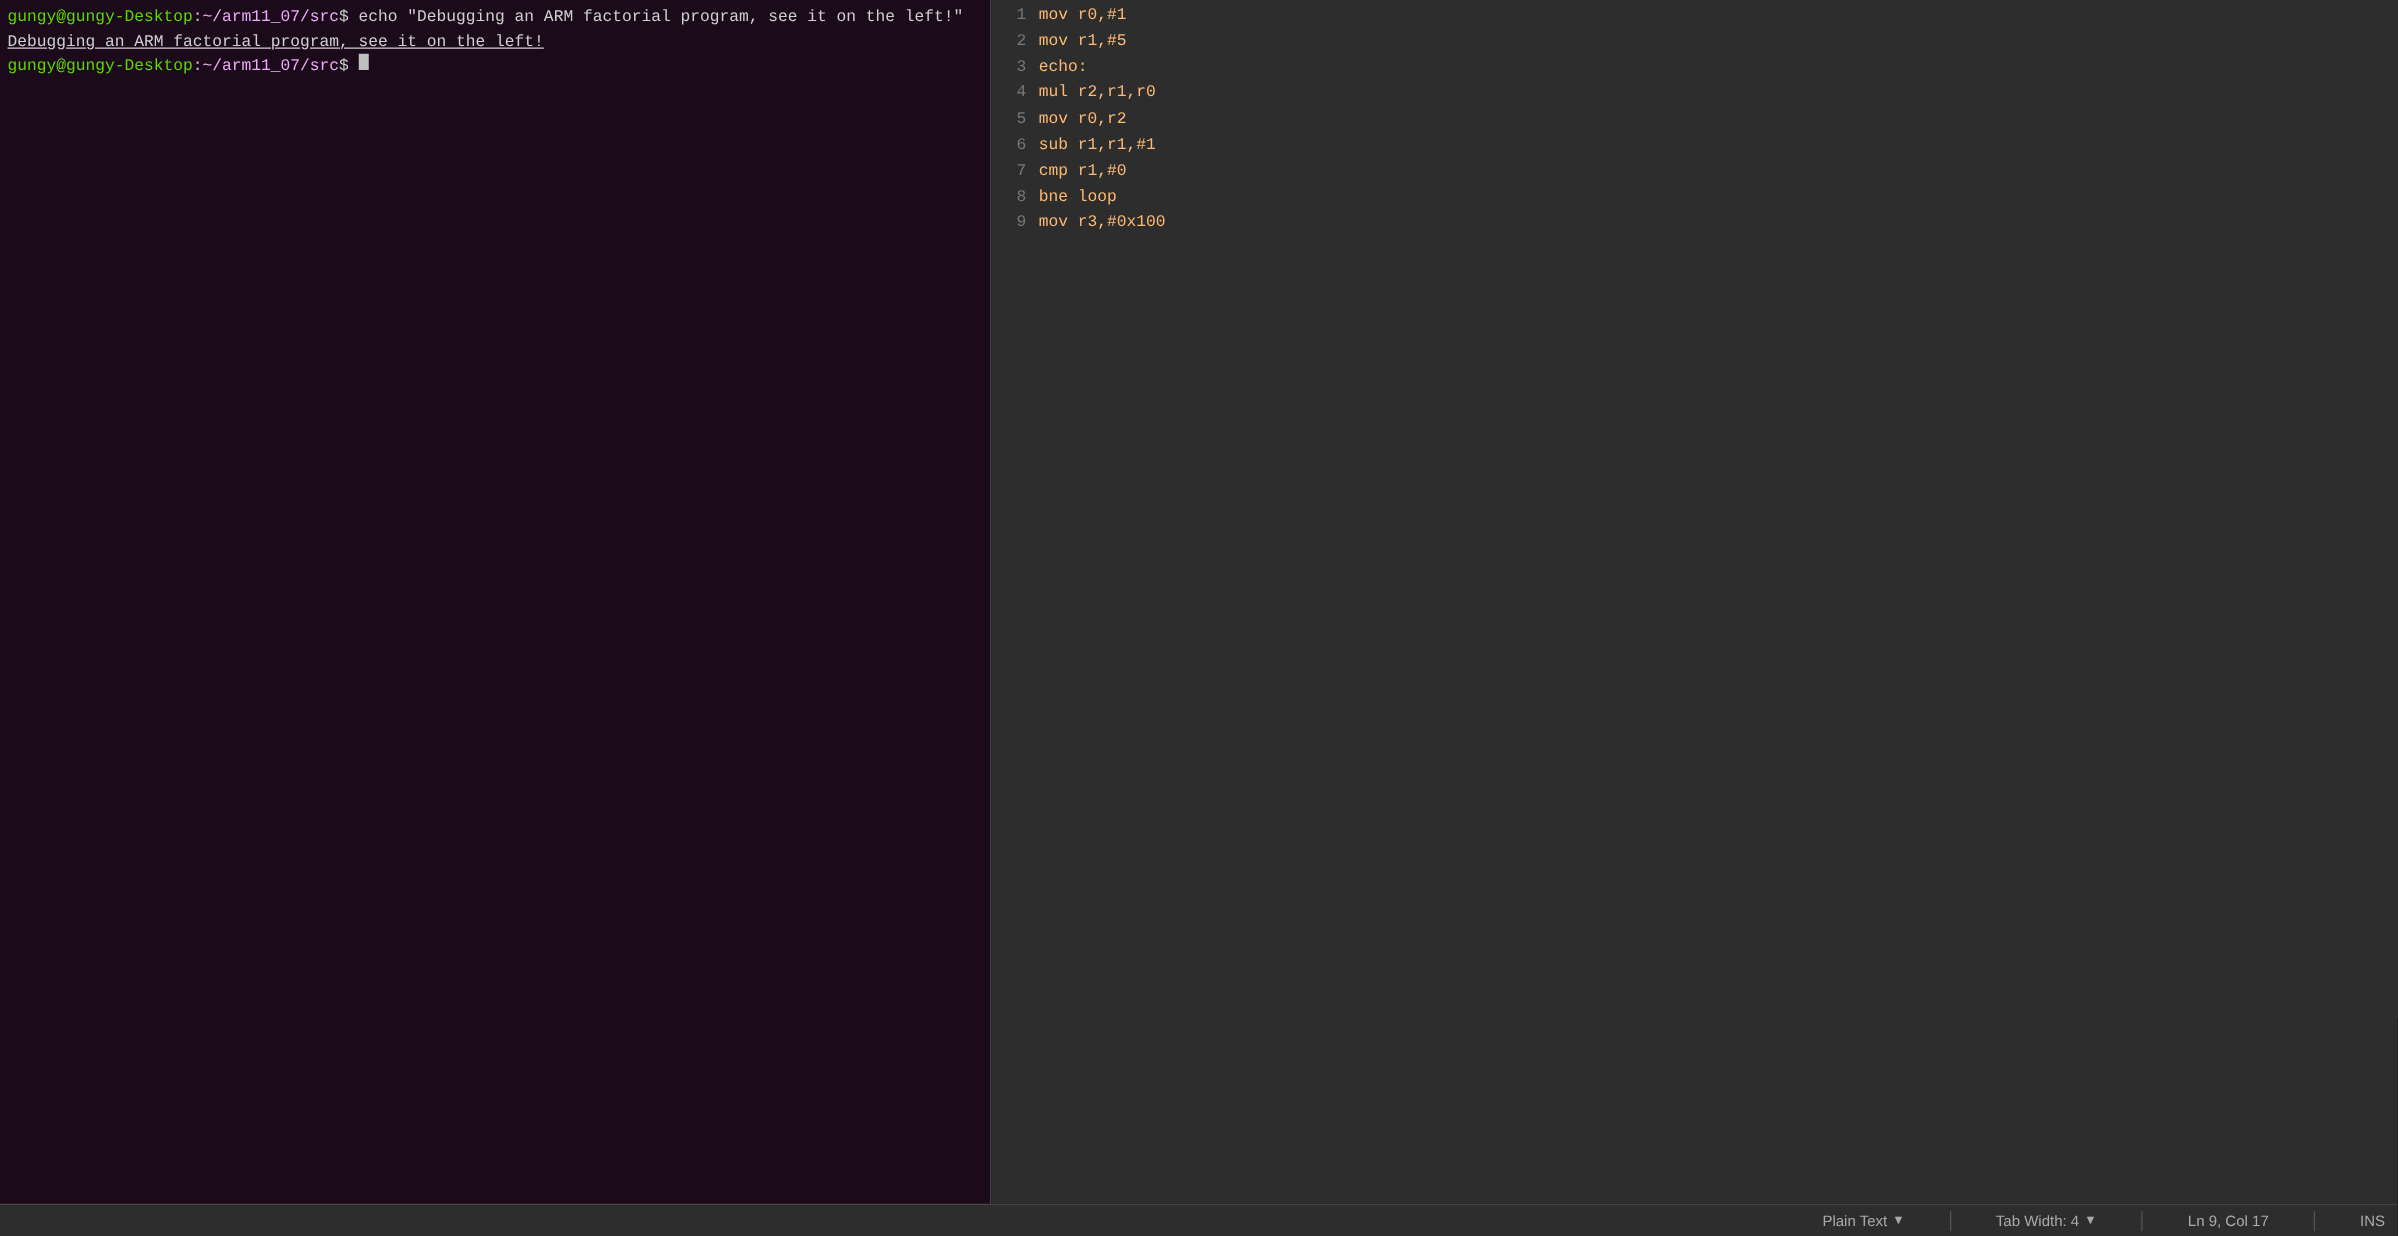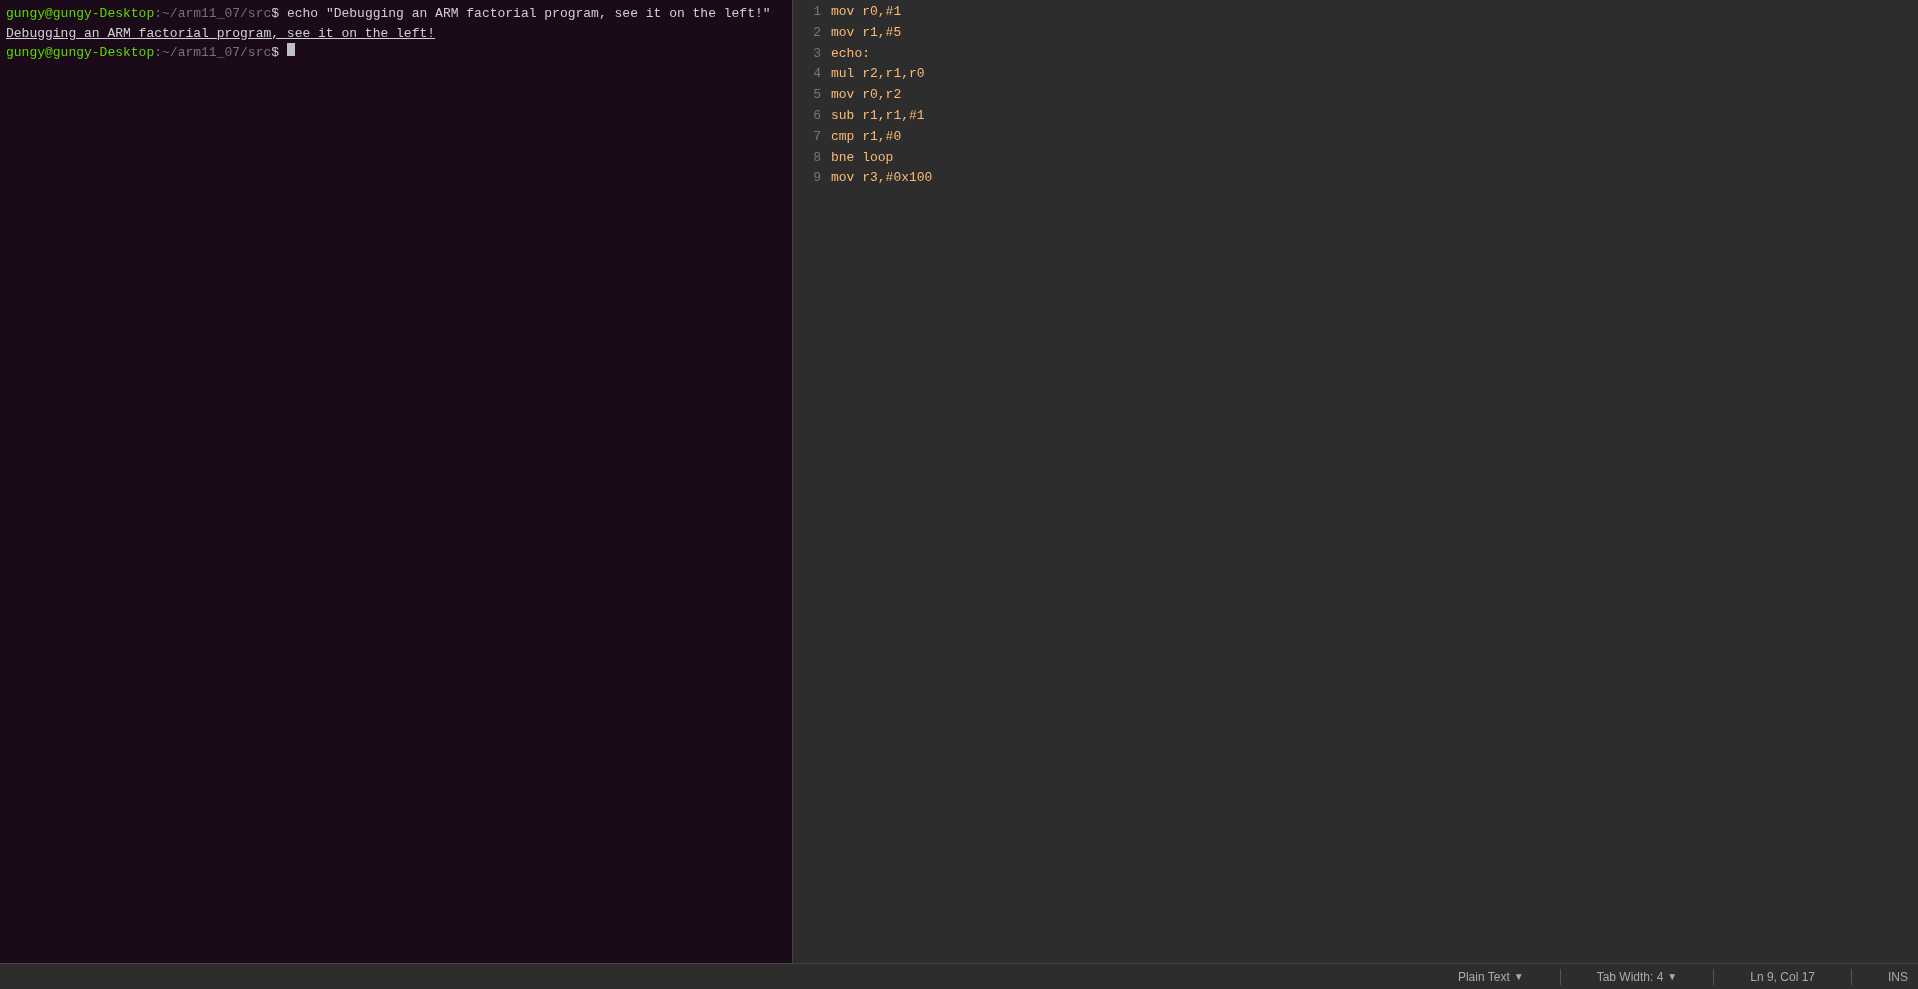--- a/index.html
+++ b/index.html
@@ -41,21 +41,21 @@
       display: flex;
       flex-wrap: nowrap;
       white-space: pre;
     }
 
     .terminal-prompt-user {
       color: #5fd700;
     }
 
     .terminal-prompt-path {
-      color: #737373;
+      color: #f0abfc;
     }
 
     .terminal-prompt-dollar {
       color: #d0d0d0;
     }
 
     .terminal-cmd {
       color: #d0d0d0;
     }
 

